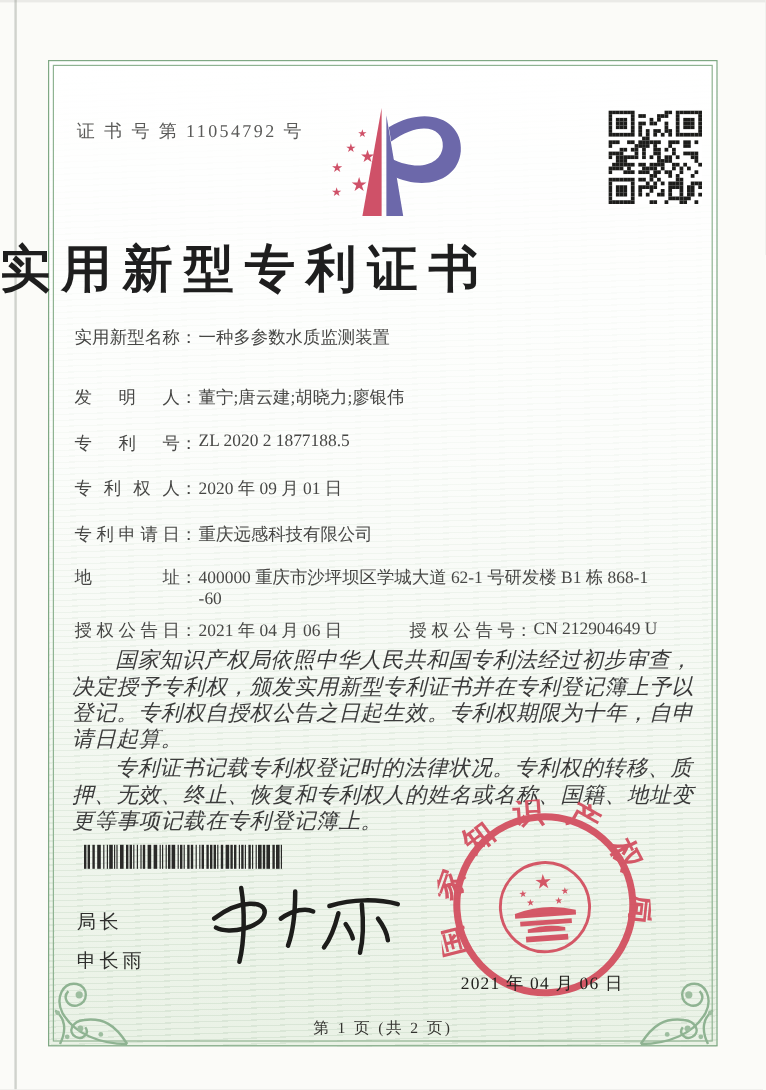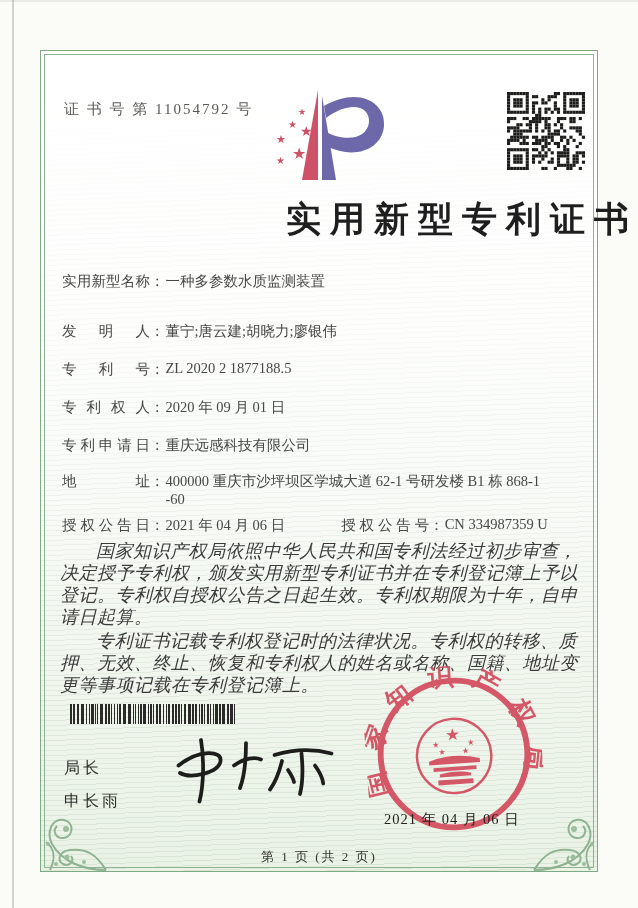--- a/index.html
+++ b/index.html
@@ -36,21 +36,21 @@
     position:absolute;left:64px;top:100px;
     font-size:15px;letter-spacing:2px;color:#5a5a58;
     font-family:"Liberation Serif","DejaVu Serif",serif;
   }
   .logo{position:absolute;left:252px;top:82px;width:150px;height:106px;}
   .logo .star{position:absolute;color:#cf5168;line-height:1;font-family:"DejaVu Sans",sans-serif;}
   .qr{position:absolute;left:507px;top:92px;width:78px;height:78px;background:#fff;}
 
   .title{
     position:absolute;left:0;top:196px;width:100%;
-    text-align:right;font-size:35px;font-weight:bold;color:#1e1e1e;
+    text-align:left;font-size:42px;font-weight:bold;color:#1e1e1e;
     letter-spacing:9px;font-family:"Liberation Serif","DejaVu Serif",serif;
   }
 
   .fields{position:absolute;left:62px;top:272px;width:520px;font-size:14.5px;color:#474745;}
   .row{position:absolute;left:0;white-space:nowrap;}
   .fl{display:inline-block;width:88px;text-align:justify;text-align-last:justify;vertical-align:top;}
   .fc{display:inline-block;vertical-align:top;}
   .fv{display:inline-block;vertical-align:top;margin-left:1px;white-space:normal;}
   .addr .fv{width:400px;}
   .pair2{margin-left:56px;}
@@ -467,21 +467,21 @@
     <div class="row" style="top:126px">
       <span class="fl">专利权人</span><span class="fc">：</span><span class="fv">2020 年 09 月 01 日</span>
     </div>
     <div class="row" style="top:164px">
       <span class="fl">专利申请日</span><span class="fc">：</span><span class="fv">重庆远感科技有限公司</span>
     </div>
     <div class="row addr" style="top:200px">
       <span class="fl">地址</span><span class="fc">：</span><span class="fv"><span>400000 重庆市沙坪坝区学城大道 62-1 号研发楼 B1 栋 868-1</span><br><span>-60</span></span>
     </div>
     <div class="row" style="top:244px">
-      <span class="fl">授权公告日</span><span class="fc">：</span><span class="fv">2021 年 04 月 06 日</span><span class="fl pair2">授权公告号</span><span class="fc">：</span><span class="fv">CN 334987359 U</span>
+      <span class="fl">授权公告日</span><span class="fc">：</span><span class="fv">2021 年 04 月 06 日</span><span class="fl pair2">授权公告号</span><span class="fc">：</span><span class="fv">CN 212904649 U</span>
     </div>
   </div>
 
   <div class="paras">
     <p>国家知识产权局依照中华人民共和国专利法经过初步审查，决定授予专利权，颁发实用新型专利证书并在专利登记簿上予以登记。专利权自授权公告之日起生效。专利权期限为十年，自申请日起算。</p>
     <p>专利证书记载专利权登记时的法律状况。专利权的转移、质押、无效、终止、恢复和专利权人的姓名或名称、国籍、地址变更等事项记载在专利登记簿上。</p>
   </div>
 
   <div class="bars" id="barcode">
       <i style="left: 0px; width: 2px;"></i>

